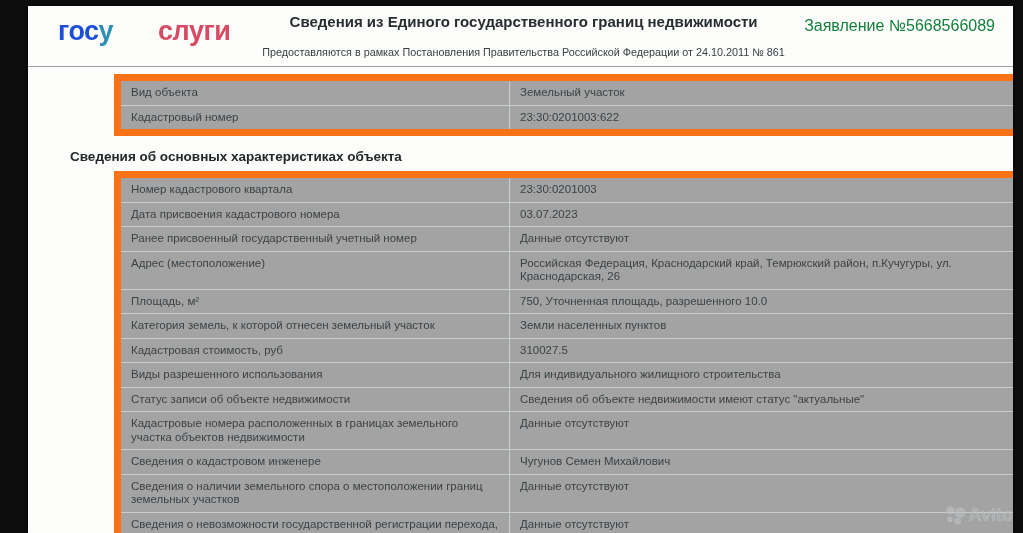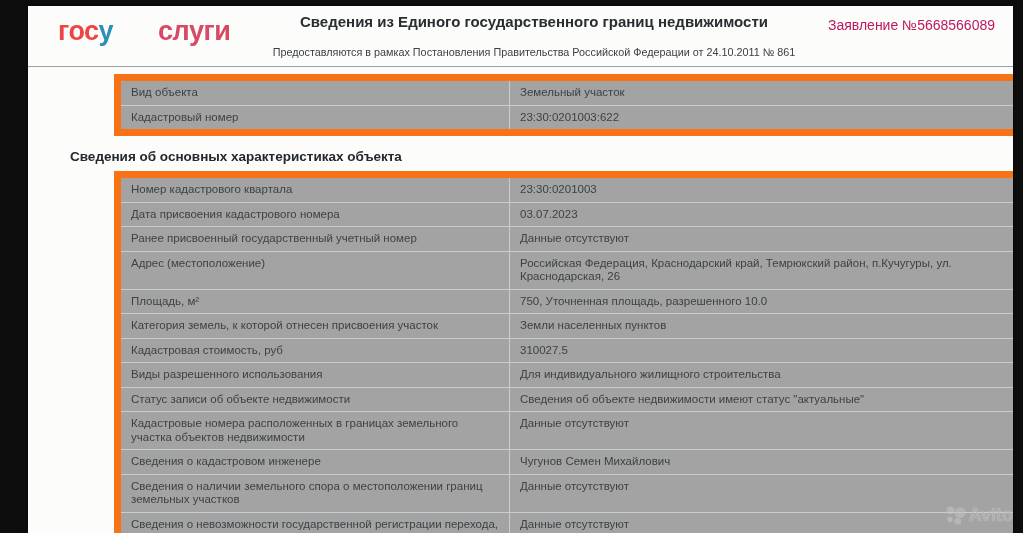--- a/index.html
+++ b/index.html
@@ -28,21 +28,21 @@
     line-height:36px;flex:0 0 185px;
   }
   .hdr-mid{flex:1 1 auto;text-align:center;padding:0 8px;}
   .hdr-title{
     font-size:15px;font-weight:bold;color:#272d31;line-height:18px;
   }
   .hdr-sub{
     font-size:10.8px;color:#3a4145;margin-top:15px;line-height:13px;
   }
   .hdr-app{
-    flex:0 0 170px;font-size:14px;color:#be185d;
+    flex:0 0 170px;font-size:16px;color:#15803d;
     text-align:right;padding-top:4px;white-space:nowrap;
   }
   
   .content{padding:7px 25px 0 42px;}
   .tbl{
     width:916px;
     border:7px solid #f97316;
     background:#a3a3a3;
     margin-left:44px;
   }
@@ -69,21 +69,21 @@
     text-shadow:0 0 1px #ffffff;
   }
 </style>
 </head>
 <body>
 
 <div class="page">
 
   <div class="hdr">
     <div class="logo">
-      <span style="color: #ef4444;">гос</span><span style="color: rgb(46, 143, 181);">у</span><span style="color: rgb(216, 74, 99); margin-left: 45px;">слуги</span>
+      <span style="color: #1d4ed8;">гос</span><span style="color: rgb(46, 143, 181);">у</span><span style="color: rgb(216, 74, 99); margin-left: 45px;">слуги</span>
     </div>
     <div class="hdr-mid">
       <div class="hdr-title">Сведения из Единого государственного границ недвижимости</div>
       <div class="hdr-sub">Предоставляются в рамках Постановления Правительства Российской Федерации от 24.10.2011 № 861</div>
     </div>
     <div class="hdr-app">Заявление №5668566089</div>
   </div>
 
   <div class="content">
     <div class="tbl">
@@ -114,21 +114,21 @@
         </div>
         <div class="row">
           <div class="cell label">Адрес (местоположение)</div>
           <div class="cell value">Российская Федерация, Краснодарский край, Темрюкский район, п.Кучугуры, ул. Краснодарская, 26</div>
         </div>
         <div class="row">
           <div class="cell label">Площадь, м²</div>
           <div class="cell value">750, Уточненная площадь, разрешенного 10.0</div>
         </div>
         <div class="row">
-          <div class="cell label">Категория земель, к которой отнесен присвоения участок</div>
+          <div class="cell label">Категория земель, к которой отнесен земельный участок</div>
           <div class="cell value">Земли населенных пунктов</div>
         </div>
         <div class="row">
           <div class="cell label">Кадастровая стоимость, руб</div>
           <div class="cell value">310027.5</div>
         </div>
         <div class="row">
           <div class="cell label">Виды разрешенного использования</div>
           <div class="cell value">Для индивидуального жилищного строительства</div>
         </div>

